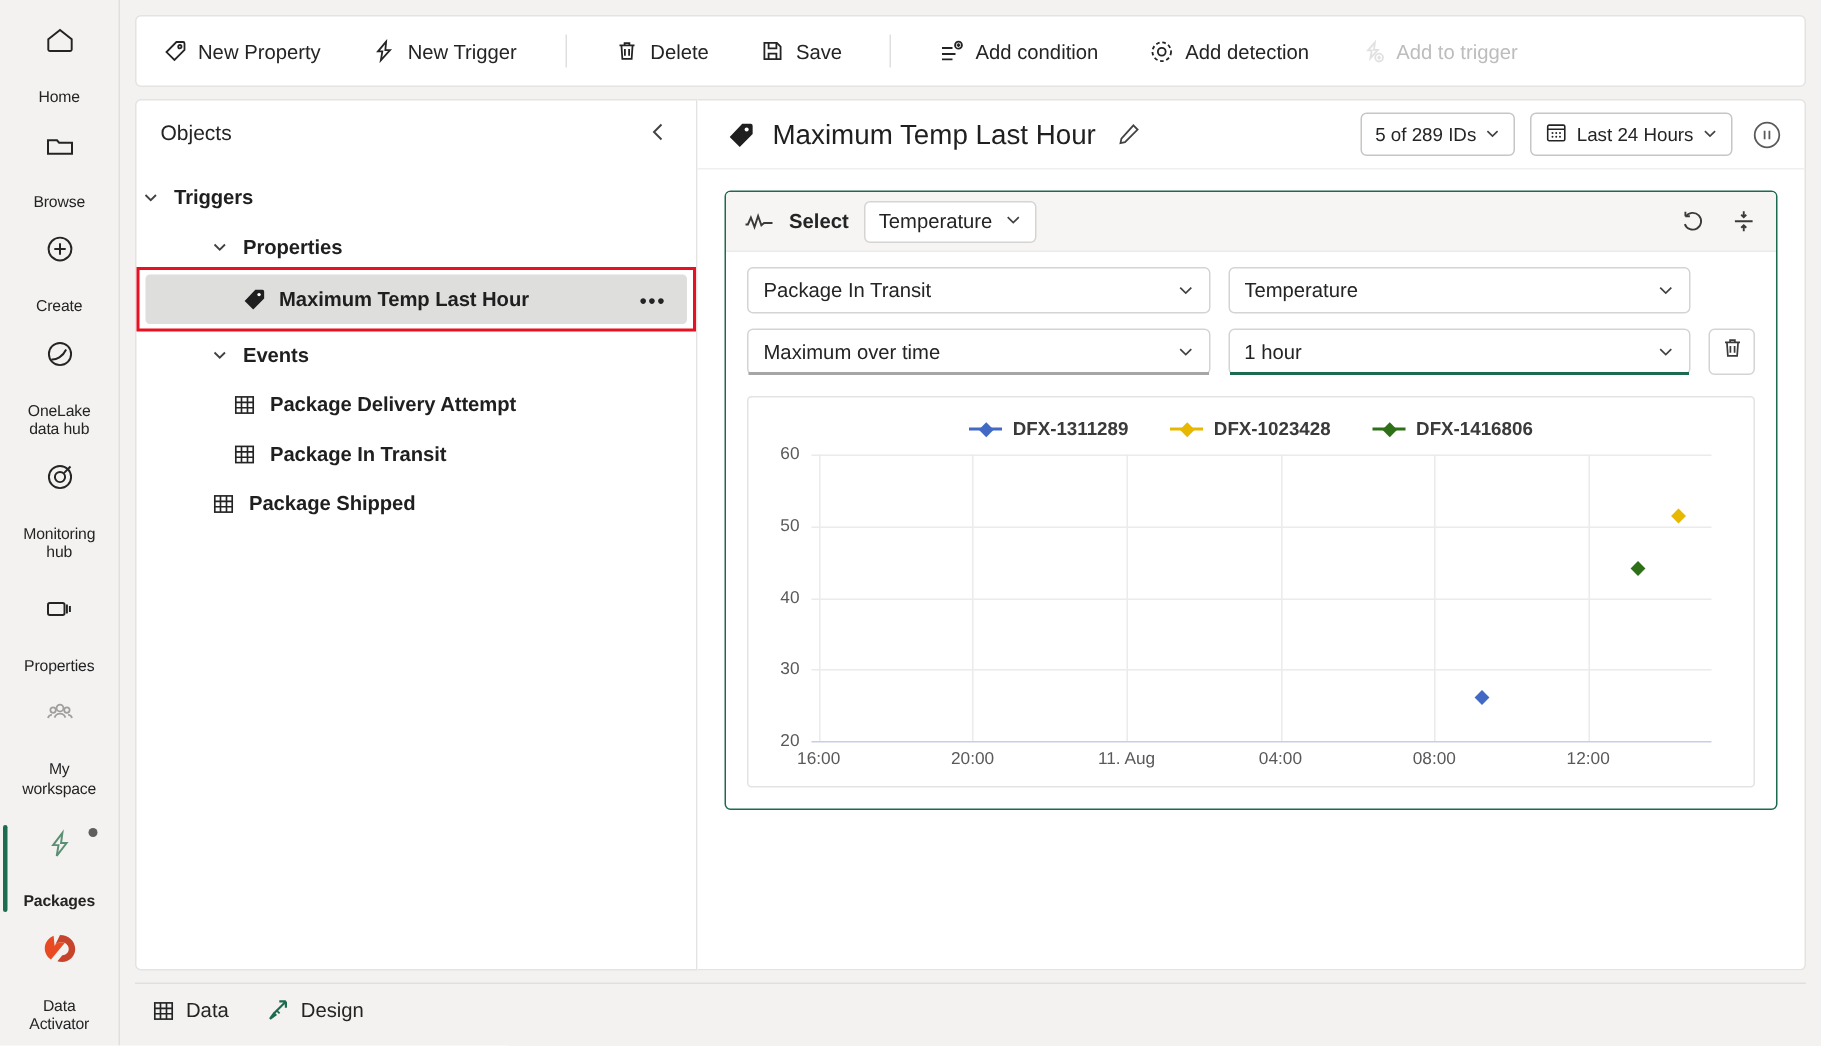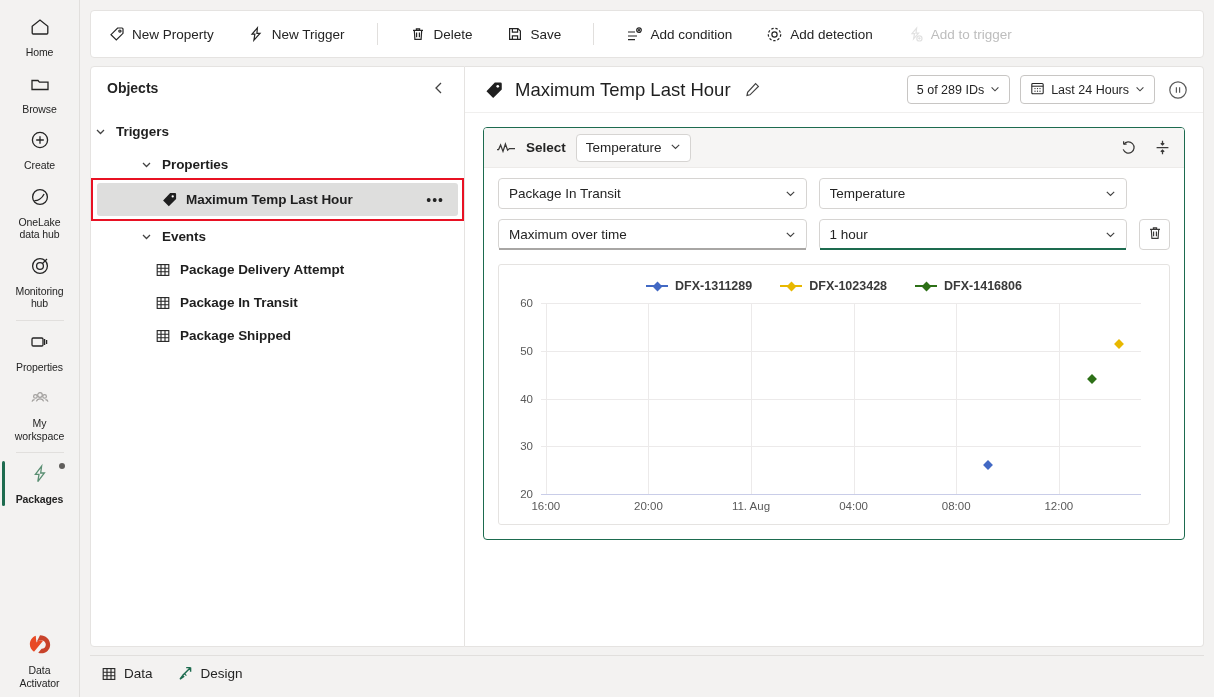--- a/index.html
+++ b/index.html
@@ -16,21 +16,21 @@
   .rail {
     width: 80px; height: 697px;
     background: #f3f2f1;
     border-right: 1px solid #e1dfdd;
     display: flex; flex-direction: column; align-items: center;
     padding-top: 8px;
     position: relative;
   }
   .rail-item {
     width: 78px; padding: 7px 2px 6px;
-    display: flex; flex-direction: column; align-items: center; gap: 7px;
+    display: flex; flex-direction: column; align-items: center; gap: 20px;
     cursor: pointer; position: relative;
   }
   .rail-item .glyph { width: 24px; height: 24px; display:flex; align-items:center; justify-content:center; color:#242424; }
   .rail-item .r-label {
     font-size: 10.5px; line-height: 12.5px; text-align: center; color: #242424; letter-spacing:-0.1px;
   }
   .rail-item.active .r-label { font-weight: bold; }
   .rail-item.active::before {
     content:""; position: absolute; left: 1px; top: 6px; bottom: 6px; width: 3px;
     background: #1d6b4f; border-radius: 2px;
@@ -63,21 +63,21 @@
 
   
   .objects {
     width: 375px; background: #fff; border: 1px solid #e5e3e1; border-radius: 4px 0 0 4px;
     display: flex; flex-direction: column; min-height: 0;
   }
   .objects-head {
     height: 42px; display: flex; align-items: center; padding: 0 14px 0 16px;
     justify-content: space-between;
   }
-  .objects-title { font-size: 14px; font-weight: bold; color: #242424; }
+  .objects-title { font-size: 14px; font-weight: normal; color: #242424; }
   .collapse-btn { width: 22px; height: 22px; display:flex; align-items:center; justify-content:center; cursor:pointer; color:#424242; }
   .tree { padding-top: 6px; font-size: 13.5px; }
   .node { display: flex; align-items: center; height: 33px; cursor: pointer; position: relative; }
   .chev { width: 18px; height: 18px; display: flex; align-items: center; justify-content: center; color: #424242; flex: none; }
   .node-ico { width: 20px; height: 20px; display: flex; align-items: center; justify-content: center; margin-right: 7px; flex: none; }
   .node-label { font-weight: bold; color: #1f1f1f; letter-spacing: -0.05px; }
   .node.sel { background: #dededd; border-radius: 3px; }
   .sel-wrap { position: relative; margin: 2px 6px 2px 6px; }
   .sel-outline { position: absolute; left: -6px; right: -6px; top: -5px; bottom: -5px; border: 2px solid #e81123; pointer-events:none; }
   .ellipsis { margin-left: auto; padding-right: 14px; color:#242424; font-size:14px; letter-spacing:1px; cursor:pointer; }
@@ -412,21 +412,21 @@
           <div class="node" style="padding-left:62px">
             <span class="node-ico">
               <svg width="16" height="16" viewBox="0 0 16 16" fill="none" stroke="#242424" stroke-width="1.1">
                 <rect x="2.2" y="2.6" width="11.6" height="10.8"></rect>
                   <path d="M2.2 6.2h11.6M2.2 9.8h11.6M6 2.6v10.8M10 2.6v10.8"></path>
               </svg>
             </span>
             <span class="node-label">Package In Transit</span>
           </div>
 
-          <div class="node" style="padding-left:62px">
+          <div class="node" style="padding-left:48px">
             <span class="node-ico">
               <svg width="16" height="16" viewBox="0 0 16 16" fill="none" stroke="#242424" stroke-width="1.1">
                 <rect x="2.2" y="2.6" width="11.6" height="10.8"></rect>
                   <path d="M2.2 6.2h11.6M2.2 9.8h11.6M6 2.6v10.8M10 2.6v10.8"></path>
               </svg>
             </span>
             <span class="node-label">Package Shipped</span>
           </div>
         </div>
       </div>

